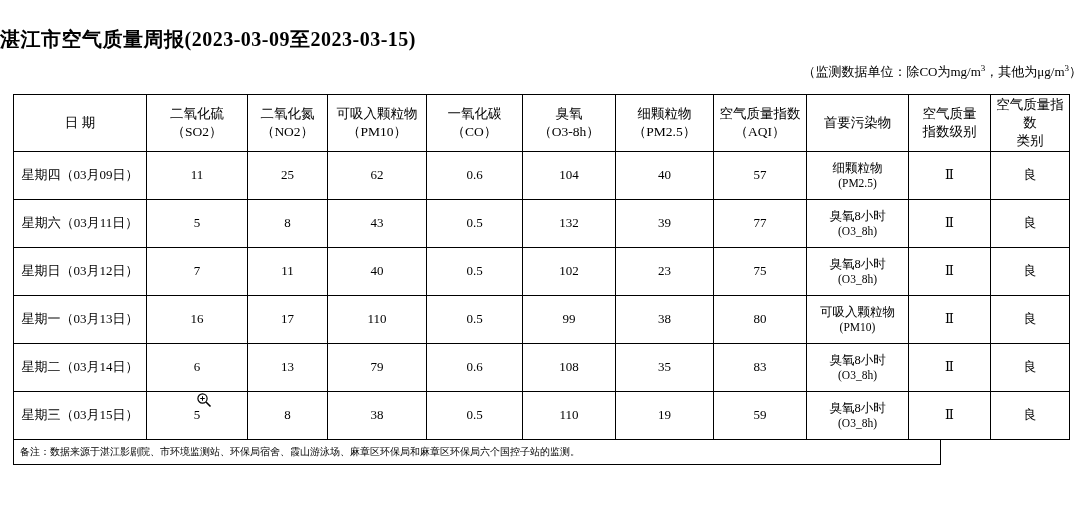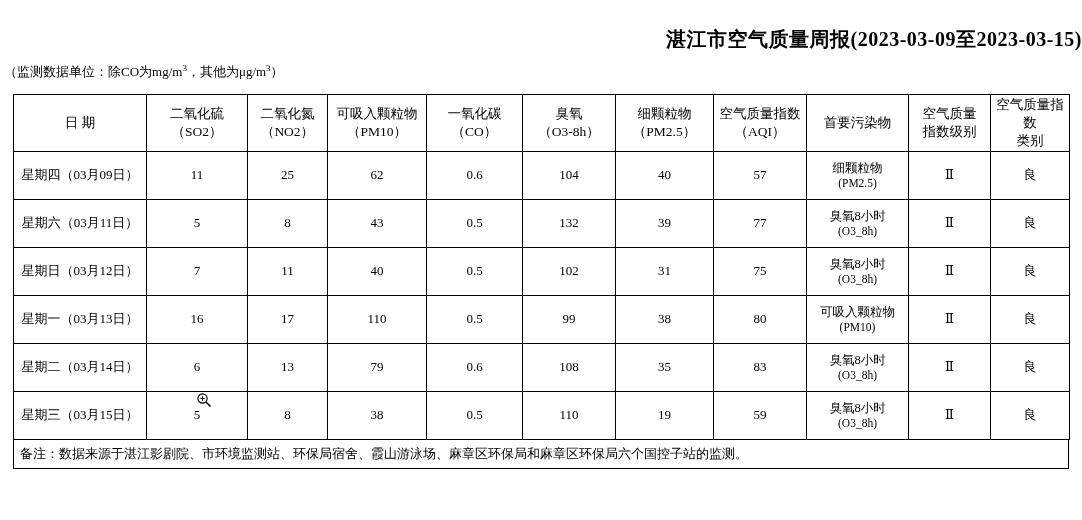--- a/index.html
+++ b/index.html
@@ -14,31 +14,31 @@
     color: #000000;
     overflow: hidden;
   }
   .page {
     position: relative;
     width: 1082px;
     height: 520px;
     box-sizing: border-box;
   }
   .title {
-    text-align: right;
+    text-align: left;
     font-size: 20px;
     font-weight: bold;
     letter-spacing: 0.5px;
     margin: 27px 0 0 0;
     line-height: 1.2;
   }
   .subtitle {
-    text-align: left;
-    font-size: 13px;
-    margin: 12px 0 0 4px;
+    text-align: right;
+    font-size: 13px;
+    margin: 12px 0 0 12px;
     line-height: 1.2;
   }
   .subtitle sup {
     font-size: 9px;
     vertical-align: super;
   }
   .table-wrap {
     margin: 14px 13px 0 13px;
   }
   table.report {
@@ -66,25 +66,25 @@
     height: 47px;
     font-size: 13px;
   }
   td.date-cell {
     font-size: 13px;
   }
   td.pollutant .p1 { display: block; font-size: 12.5px; line-height: 1.3; }
   td.pollutant .p2 { display: block; font-size: 11.5px; line-height: 1.3; }
   .note {
     margin: 0 13px;
-    width: 1056px;
+    width: 928px;
     box-sizing: border-box;
     border: 1px solid #000000;
     border-top: none;
-    font-size: 13px;
+    font-size: 10px;
     line-height: 1.5;
     padding: 4px 6px 5px 6px;
     text-align: left;
   }
   
   col.c-date { width: 133px; }
   col.c-so2 { width: 101px; }
   col.c-no2 { width: 80px; }
   col.c-pm10 { width: 99px; }
   col.c-co { width: 96px; }
@@ -209,21 +209,21 @@
           <td>Ⅱ</td>
           <td>良</td>
         </tr>
         <tr>
           <td class="date-cell">星期日（03月12日）</td>
           <td>7</td>
           <td>11</td>
           <td>40</td>
           <td>0.5</td>
           <td>102</td>
-          <td>31</td>
+          <td>23</td>
           <td>75</td>
           <td class="pollutant">
             <span class="p1">臭氧8小时</span>
             <span class="p2">(O3_8h)</span>
           </td>
           <td>Ⅱ</td>
           <td>良</td>
         </tr>
         <tr>
           <td class="date-cell">星期一（03月13日）</td>

